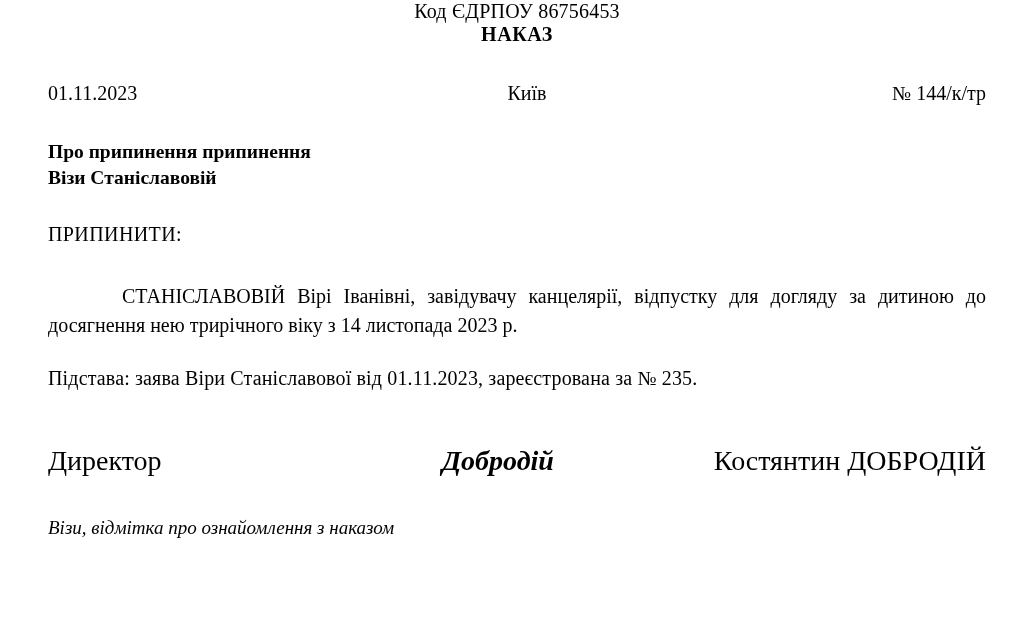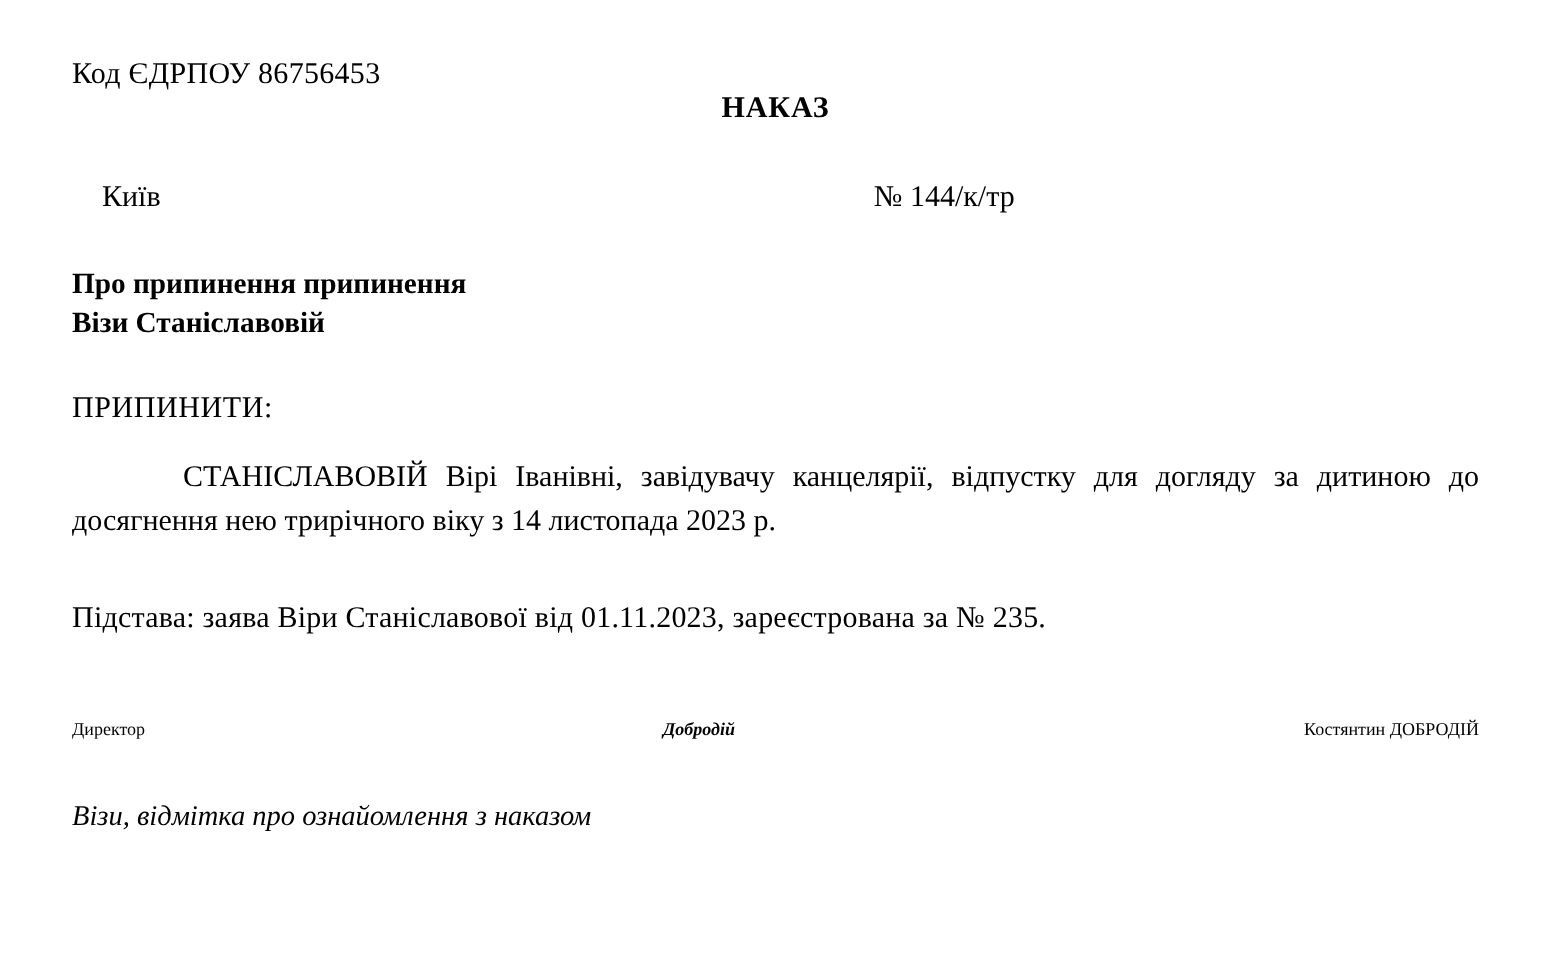--- a/index.html
+++ b/index.html
@@ -16,44 +16,43 @@
     overflow: hidden;
   }
   .page {
     position: relative;
     width: 1034px;
     height: 638px;
     box-sizing: border-box;
     padding: 0 48px;
   }
   .edrpou {
-    text-align: left;
+    text-align: center;
     font-size: 20px;
-    padding-top: 38px;
     letter-spacing: 0.2px;
   }
   .doc-title {
     text-align: center;
     font-weight: bold;
     font-size: 20px;
     letter-spacing: 0.6px;
   }
   .meta-row {
     display: flex;
     align-items: baseline;
     margin-top: 36px;
     font-size: 20px;
   }
   .meta-date {
     width: 33%;
     text-align: left;
   }
   .meta-city {
     width: 34%;
-    text-align: left;
+    text-align: center;
     padding-left: 20px;
     box-sizing: border-box;
   }
   .meta-number {
     width: 33%;
     text-align: right;
     padding-left: 55px;
     box-sizing: border-box;
   }
   .subject {
@@ -64,37 +63,37 @@
   }
   .subject div {
     white-space: nowrap;
   }
   .order-word {
     margin-top: 32px;
     font-size: 20px;
     letter-spacing: 0.4px;
   }
   .body-par {
-    margin-top: 20px;
+    margin-top: 36px;
     font-size: 20px;
     line-height: 1.45;
     text-align: justify;
     text-indent: 74px;
   }
   .basis-par {
-    margin-top: 36px;
+    margin-top: 24px;
     font-size: 20px;
     line-height: 1.45;
     letter-spacing: 0.15px;
   }
   .signature-row {
     display: flex;
     align-items: flex-end;
     margin-top: 52px;
-    font-size: 12px;
+    font-size: 28px;
   }
   .sig-position {
     width: 42%;
     text-align: left;
   }
   .sig-signature {
     width: 28%;
     text-align: left;
     font-style: italic;
     font-weight: bold;
@@ -112,20 +111,21 @@
 </head>
 <body>
 
 <div class="page">
 
   <div class="edrpou">Код ЄДРПОУ 86756453</div>
 
   <div class="doc-title">НАКАЗ</div>
 
   <div class="meta-row">
+    <div class="meta-date">01.11.2023</div>
     <div class="meta-city">Київ</div>
     <div class="meta-number">№ 144/к/тр</div>
   </div>
 
   <div class="subject">
     <div>Про припинення припинення</div>
     <div>Візи Станіславовій</div>
   </div>
 
   <div class="order-word">ПРИПИНИТИ:</div>

